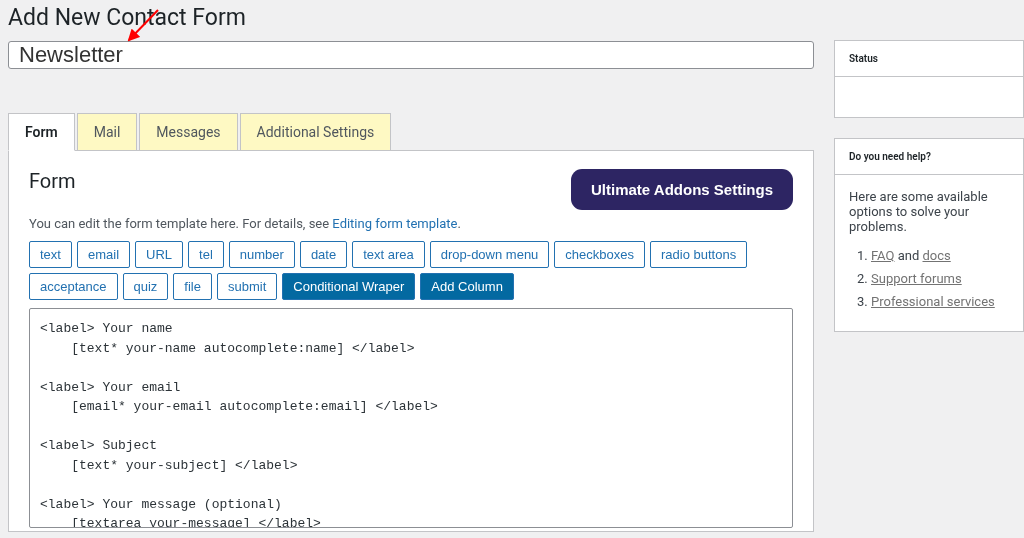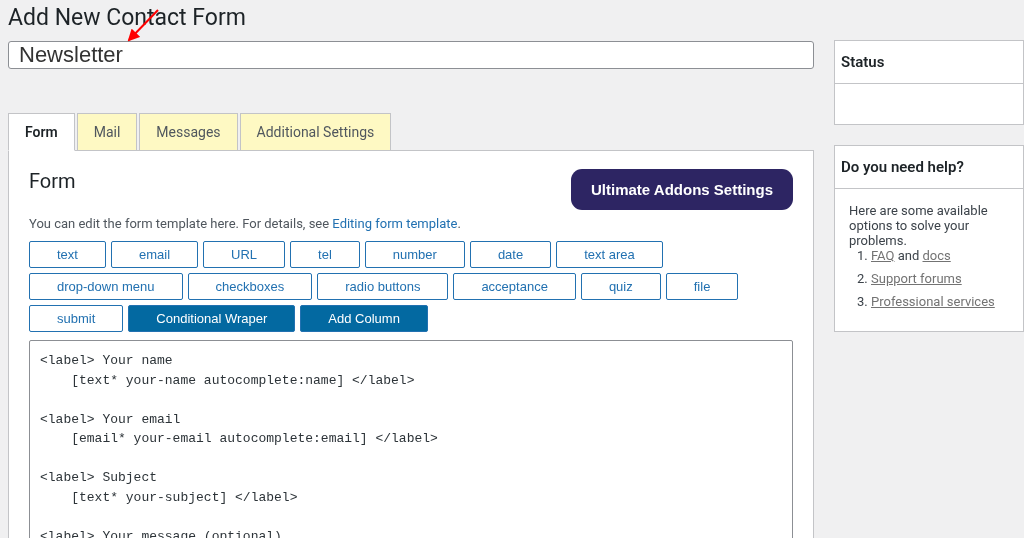--- a/index.html
+++ b/index.html
@@ -119,21 +119,21 @@
   .tag-row {
     display: flex;
     flex-wrap: wrap;
     gap: 5px;
     margin-bottom: 8px;
   }
   .tag-btn {
     background: #fff;
     border: 1px solid #2271b1;
     color: #2271b1;
-    padding: 5px 27px;
+    padding: 5px 10px;
     font-size: 13px;
     border-radius: 2px;
     cursor: pointer;
   }
   .tag-btn.solid {
     background: #0369a1;
     color: #fff;
   }
 
   .code-area {
@@ -151,31 +151,31 @@
     resize: none;
     line-height: 1.5;
   }
 
   .postbox {
     background: #fff;
     border: 1px solid #c3c4c7;
     margin-bottom: 20px;
   }
   .postbox-header {
-    padding: 12px 6px;
-    font-size: 15px;
+    padding: 12px 14px;
+    font-size: 10px;
     font-weight: 600;
     border-bottom: 1px solid #c3c4c7;
   }
   .postbox-body {
     padding: 14px;
     font-size: 13px;
     color: #3c434a;
   }
-  .postbox-body p { }
+  .postbox-body p { margin-bottom: 14px; }
   .postbox-body ol { padding-left: 22px; }
   .postbox-body li { margin-bottom: 8px; }
   .postbox-body a { color: #737373; text-decoration: underline; cursor: pointer; }
   .status-body { min-height: 40px; }
 </style>
 </head>
 <body>
 
 <div class="wrap">
   <div class="main-col" style="position:relative;">

